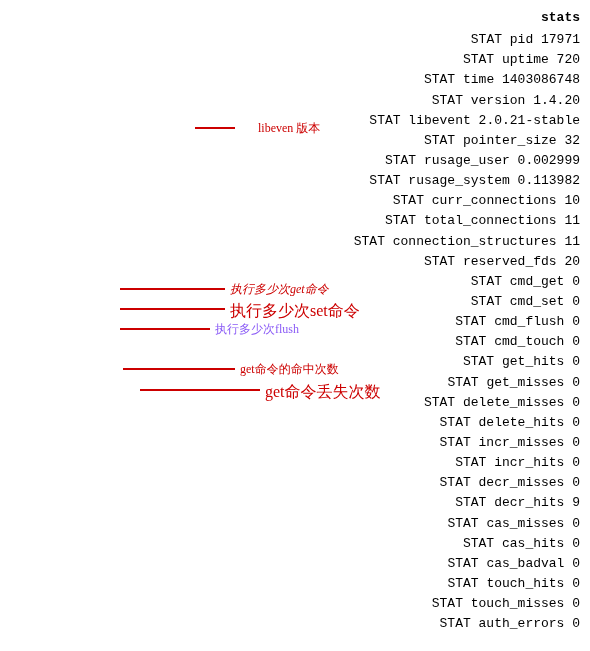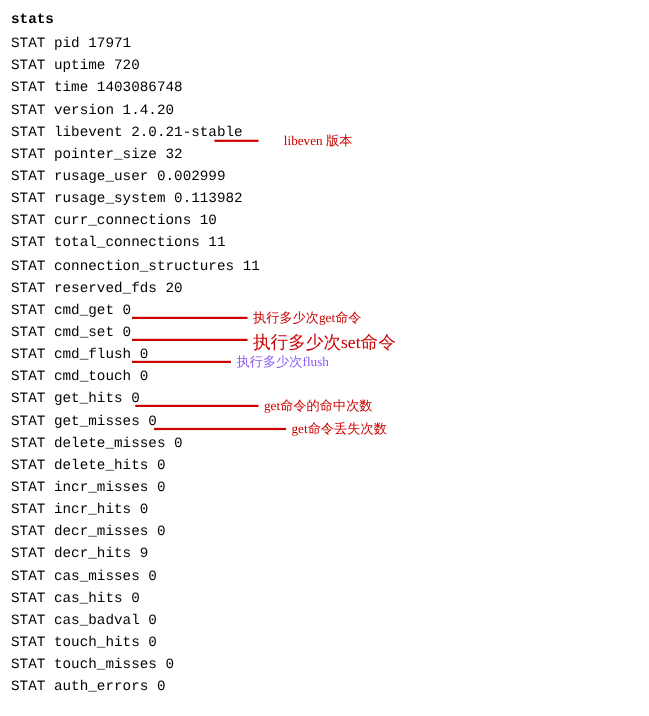--- a/index.html
+++ b/index.html
@@ -18,20 +18,21 @@
       position: relative;
       overflow: hidden;
     }
     .content {
       position: relative;
     }
     .line {
       line-height: 1.55;
       white-space: nowrap;
       position: relative;
+      text-align: right;
     }
     .title-line {
       font-weight: bold;
       margin-bottom: 2px;
     }
   </style>
 </head>
 <body>
 
 <div class="content" style="position: relative;">
@@ -70,33 +71,33 @@
       <div class="line" id="line-30">STAT auth_errors 0</div>
     </div>
 
   <div id="annotations-layer" style="position: absolute; top: 0px; left: 0px; width: 100%; height: 100%; pointer-events: none;">
       <div style="position: absolute; top: 111.6px; left: 0px; right: 0px; height: 0px; pointer-events: none;">
         <div style="position: absolute; top: 7px; left: 185px; width: 40px; height: 2px; background: rgb(204, 0, 0);"></div>
         <span style="position: absolute; top: 0px; left: 248px; color: rgb(204, 0, 0); font-family: SimSun, 宋体, serif; font-size: 12px; white-space: nowrap;">libeven 版本</span>
       </div>
       <div style="position: absolute; top: 272.8px; left: 0px; right: 0px; height: 0px; pointer-events: none;">
         <div style="position: absolute; top: 7px; left: 110px; width: 105px; height: 2px; background: rgb(204, 0, 0);"></div>
-        <span style="position: absolute; top: 0px; left: 220px; color: rgb(204, 0, 0); font-family: SimSun, 宋体, serif; font-size: 12px; white-space: nowrap;">执行多少次get命令</span>
+        <span style="position: absolute; top: 0px; left: 220px; color: rgb(204, 0, 0); font-family: SimSun, 宋体, serif; font-size: 12px; white-space: nowrap; font-style: italic;">执行多少次get命令</span>
       </div>
       <div style="position: absolute; top: 292.95px; left: 0px; right: 0px; height: 0px; pointer-events: none;">
         <div style="position: absolute; top: 7px; left: 110px; width: 105px; height: 2px; background: rgb(204, 0, 0);"></div>
         <span style="position: absolute; top: 0px; left: 220px; color: rgb(204, 0, 0); font-family: SimSun, 宋体, serif; font-size: 16px; white-space: nowrap;">执行多少次set命令</span>
       </div>
       <div style="position: absolute; top: 313.1px; left: 0px; right: 0px; height: 0px; pointer-events: none;">
         <div style="position: absolute; top: 7px; left: 110px; width: 90px; height: 2px; background: rgb(204, 0, 0);"></div>
         <span style="position: absolute; top: 0px; left: 205px; color: #8b5cf6; font-family: SimSun, 宋体, serif; font-size: 12px; white-space: nowrap;">执行多少次flush</span>
       </div>
       <div style="position: absolute; top: 353.4px; left: 0px; right: 0px; height: 0px; pointer-events: none;">
         <div style="position: absolute; top: 7px; left: 113px; width: 112px; height: 2px; background: rgb(204, 0, 0);"></div>
         <span style="position: absolute; top: 0px; left: 230px; color: rgb(204, 0, 0); font-family: SimSun, 宋体, serif; font-size: 12px; white-space: nowrap;">get命令的命中次数</span>
       </div>
       <div style="position: absolute; top: 373.55px; left: 0px; right: 0px; height: 0px; pointer-events: none;">
         <div style="position: absolute; top: 7px; left: 130px; width: 120px; height: 2px; background: rgb(204, 0, 0);"></div>
-        <span style="position: absolute; top: 0px; left: 255px; color: rgb(204, 0, 0); font-family: SimSun, 宋体, serif; font-size: 12px; white-space: nowrap;">get命令丢失次数</span>
+        <span style="position: absolute; top: 0px; left: 255px; color: rgb(204, 0, 0); font-family: SimSun, 宋体, serif; font-size: 16px; white-space: nowrap;">get命令丢失次数</span>
       </div>
       <div style="position: absolute; top: 756.4px; left: 0px; right: 0px; height: 0px; pointer-events: none;"></div>
     </div>
 </div>
 
 </body></html>

